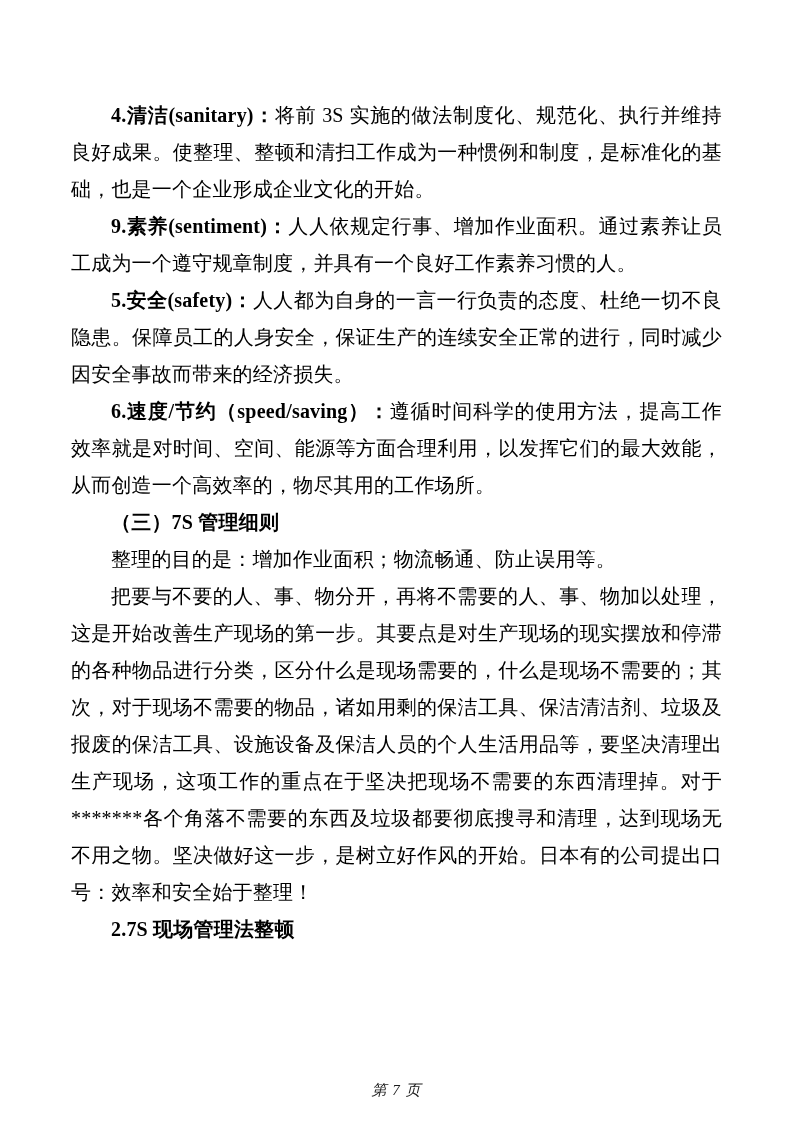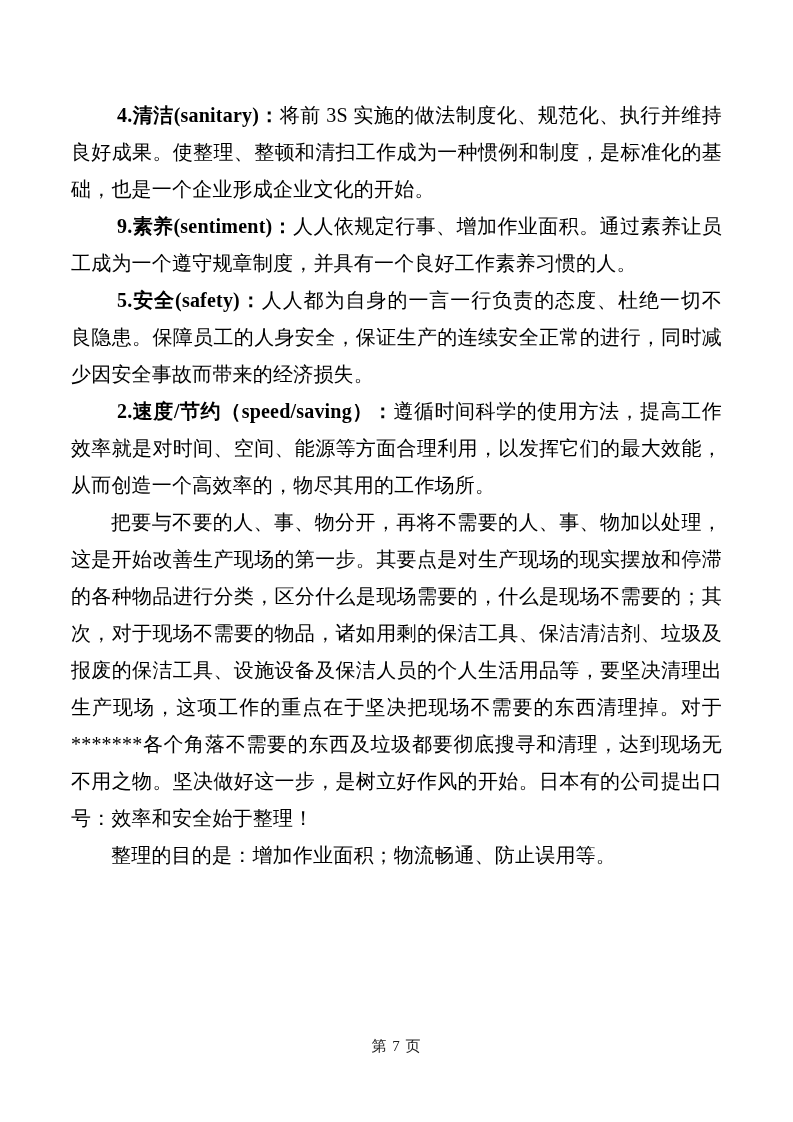--- a/index.html
+++ b/index.html
@@ -26,61 +26,63 @@
   .para {
     font-size: 20px;
     line-height: 37px;
     text-align: justify;
     text-indent: 2em;
     color: #000000;
     letter-spacing: 0.2px;
   }
   .para .lead {
     font-weight: bold;
-    margin-left: 6px;
   }
   .heading {
     font-size: 20px;
     line-height: 37px;
     font-weight: bold;
     text-indent: 2em;
     color: #000000;
     letter-spacing: 0.2px;
   }
   .footer {
     position: absolute;
     left: 0;
     right: 0;
-    top: 1036px;
+    top: 1080px;
     text-align: center;
     font-size: 15px;
     line-height: 20px;
     color: #1a1a1a;
     letter-spacing: 1px;
+    font-style: italic;
   }
 </style>
 </head>
 <body>
 
 <div class="page">
   <div class="content">
 
     <p class="para"><span class="lead">4.清洁(sanitary)：</span><span>将前 3S 实施的做法制度化、规范化、执行并维持良好成果。使整理、整顿和清扫工作成为一种惯例和制度，是标准化的基础，也是一个企业形成企业文化的开始。</span></p>
 
     <p class="para"><span class="lead">9.素养(sentiment)：</span><span>人人依规定行事、增加作业面积。通过素养让员工成为一个遵守规章制度，并具有一个良好工作素养习惯的人。</span></p>
 
     <p class="para"><span class="lead">5.安全(safety)：</span><span>人人都为自身的一言一行负责的态度、杜绝一切不良隐患。保障员工的人身安全，保证生产的连续安全正常的进行，同时减少因安全事故而带来的经济损失。</span></p>
 
-    <p class="para"><span class="lead">2.速度/节约（speed/saving）：</span><span>遵循时间科学的使用方法，提高工作效率就是对时间、空间、能源等方面合理利用，以发挥它们的最大效能，从而创造一个高效率的，物尽其用的工作场所。</span></p>
+    <p class="para"><span class="lead">6.速度/节约（speed/saving）：</span><span>遵循时间科学的使用方法，提高工作效率就是对时间、空间、能源等方面合理利用，以发挥它们的最大效能，从而创造一个高效率的，物尽其用的工作场所。</span></p>
+
+    <p class="heading">（三）7S 管理细则</p>
 
 
+    <p class="para">整理的目的是：增加作业面积；物流畅通、防止误用等。</p>
 
     <p class="para">把要与不要的人、事、物分开，再将不需要的人、事、物加以处理，这是开始改善生产现场的第一步。其要点是对生产现场的现实摆放和停滞的各种物品进行分类，区分什么是现场需要的，什么是现场不需要的；其次，对于现场不需要的物品，诸如用剩的保洁工具、保洁清洁剂、垃圾及报废的保洁工具、设施设备及保洁人员的个人生活用品等，要坚决清理出生产现场，这项工作的重点在于坚决把现场不需要的东西清理掉。对于*******各个角落不需要的东西及垃圾都要彻底搜寻和清理，达到现场无不用之物。坚决做好这一步，是树立好作风的开始。日本有的公司提出口号：效率和安全始于整理！</p>
 
-    <p class="para">整理的目的是：增加作业面积；物流畅通、防止误用等。</p>
-
+    <p class="heading">2.7S 现场管理法整顿</p>
 
   </div>
 
   <div class="footer">
     <span>第 7 页</span>
   </div>
 </div>
 
 </body></html>

